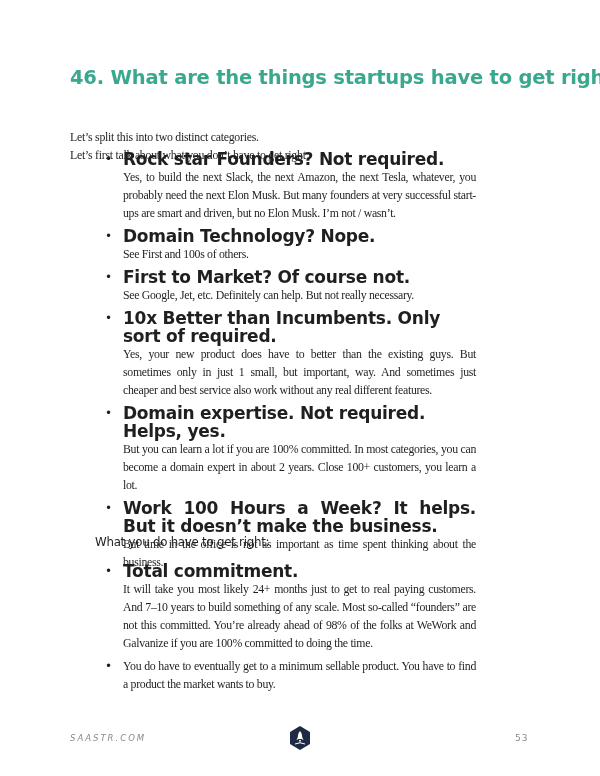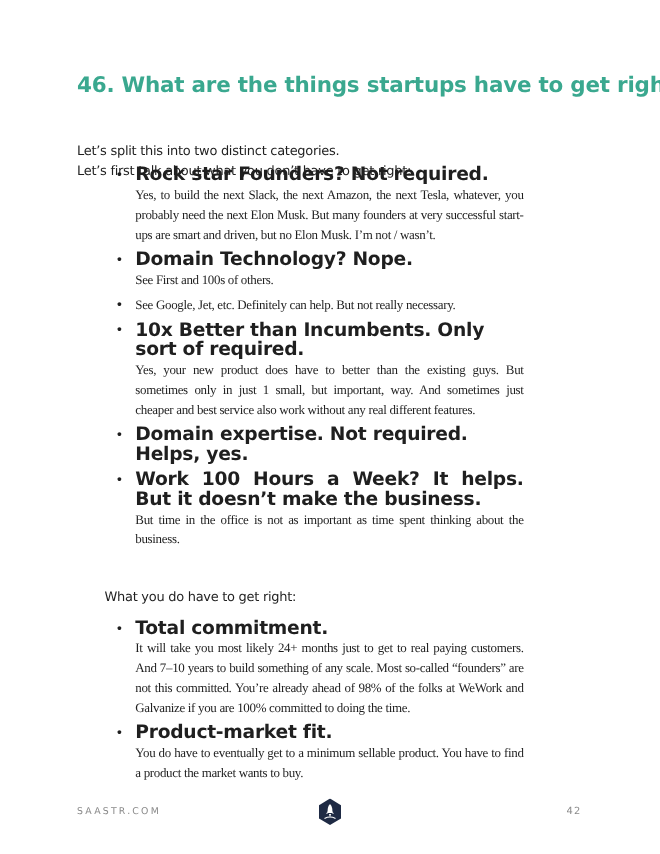--- a/index.html
+++ b/index.html
@@ -4,34 +4,34 @@
   <style>
     html, body { margin: 0; padding: 0; background: #ffffff; }
     body { width: 600px; height: 776px; position: relative; overflow: hidden;
            font-family: "DejaVu Sans", sans-serif; color: #1f1f1f; }
     .page { position: absolute; left: 0; top: 0; width: 600px; height: 776px; }
     .title { position: absolute; left: 70px; top: 66px; margin: 0;
              font-size: 19.5px; font-weight: bold; color: #3aa88f; letter-spacing: -0.2px;
              white-space: nowrap; }
     .intro { position: absolute; left: 70px; top: 128px; font-size: 11.8px; line-height: 18px;
              letter-spacing: -0.25px; }
-    .intro p { margin: 0; }
+    .intro p { margin: 0; font-family: Liberation Serif, serif; }
     .list { position: absolute; left: 104px; width: 372px; margin: 0; padding: 0; list-style: none; }
     .list li { position: relative; padding-left: 19px; margin-bottom: 5px; }
     .bullet { position: absolute; left: 1px; top: 0; font-size: 12px; line-height: 18px; }
     .item-title { display: block; font-weight: bold; font-size: 17px; line-height: 18px;
                   letter-spacing: -0.25px; }
     .item-body { display: block; font-size: 11.8px; line-height: 18px; text-align: justify;
                  letter-spacing: -0.3px; font-family: Liberation Serif, serif; }
     .list1 { top: 150px; }
     .list2 { top: 562px; }
     .mid { position: absolute; left: 70px; top: 533px; font-size: 11.8px; line-height: 18px;
            letter-spacing: -0.25px; margin-left: 25px; }
     .footer-left { position: absolute; left: 70px; top: 733px; font-size: 8.5px; letter-spacing: 2px;
-                   color: #8a8a8a; }
+                   color: #8a8a8a; font-style: italic; }
     .footer-right { position: absolute; left: 515px; top: 733px; font-size: 9px; letter-spacing: 1px;
                     color: #8a8a8a; }
     .logo { position: absolute; left: 289px; top: 726px; width: 22px; height: 24px; }
   </style>
 </head>
 <body>
 
 <div class="page">
 
   <h1 class="title">46. What are the things startups have to get right?</h1>
@@ -47,60 +47,61 @@
       <span class="item-title">Rock star Founders? Not required.</span>
       <span class="item-body">Yes, to build the next Slack, the next Amazon, the next Tesla, whatever, you probably need the next Elon Musk. But many founders at very successful start-ups are smart and driven, but no Elon Musk. I’m not / wasn’t.</span>
     </li>
     <li>
       <span class="bullet">•</span>
       <span class="item-title">Domain Technology? Nope.</span>
       <span class="item-body">See First and 100s of others.</span>
     </li>
     <li>
       <span class="bullet">•</span>
+      <span class="item-title">First to Market? Of course not.</span>
       <span class="item-body">See Google, Jet, etc. Definitely can help. But not really necessary.</span>
     </li>
     <li>
       <span class="bullet">•</span>
       <span class="item-title">10x Better than Incumbents. Only sort of required.</span>
       <span class="item-body">Yes, your new product does have to better than the existing guys. But sometimes only in just 1 small, but important, way. And sometimes just cheaper and best service also work without any real different features.</span>
     </li>
     <li>
       <span class="bullet">•</span>
       <span class="item-title">Domain expertise. Not required. Helps, yes.</span>
+      <span class="item-body">But you can learn a lot if you are 100% committed. In most categories, you can become a domain expert in about 2 years. Close 100+ customers, you learn a lot.</span>
     </li>
     <li>
       <span class="bullet">•</span>
       <span class="item-title" style="text-align:justify;">Work 100 Hours a Week? It helps. But it doesn’t make the business.</span>
       <span class="item-body">But time in the office is not as important as time spent thinking about the business.</span>
     </li>
   </ul>
 
   <div class="mid">What you do have to get right:</div>
 
   <ul class="list list2">
     <li>
       <span class="bullet">•</span>
       <span class="item-title">Total commitment.</span>
       <span class="item-body">It will take you most likely 24+ months just to get to real paying customers. And 7–10 years to build something of any scale. Most so-called “founders” are not this committed. You’re already ahead of 98% of the folks at WeWork and Galvanize if you are 100% committed to doing the time.</span>
     </li>
     <li>
       <span class="bullet">•</span>
-      <span class="item-title">Product-market fit.</span>
       <span class="item-body">You do have to eventually get to a minimum sellable product. You have to find a product the market wants to buy.</span>
     </li>
   </ul>
 
   <div class="footer-left">SAASTR.COM</div>
 
   <div class="logo">
     <svg width="22" height="24" viewBox="0 0 22 24">
       <polygon points="11,0 21,6 21,18 11,24 1,18 1,6" fill="#1e2a44"></polygon>
       <path d="M11 5 C13 7 13.5 10 13 13 L9 13 C8.5 10 9 7 11 5 Z" fill="#ffffff"></path>
       <path d="M9 11 L7.5 14 L9 13.5 Z M13 11 L14.5 14 L13 13.5 Z" fill="#ffffff"></path>
       <path d="M10 14 L12 14 L11 17 Z" fill="#ffffff"></path>
       <path d="M6 18 Q11 15.5 16 18" stroke="#ffffff" stroke-width="1" fill="none"></path>
     </svg>
   </div>
 
-  <div class="footer-right">42</div>
+  <div class="footer-right">53</div>
 
 </div>
 
 </body></html>

